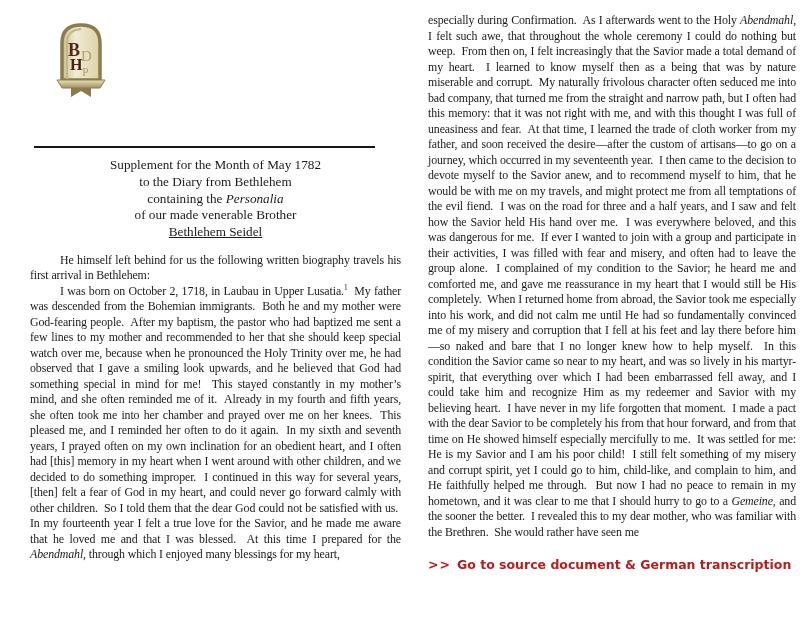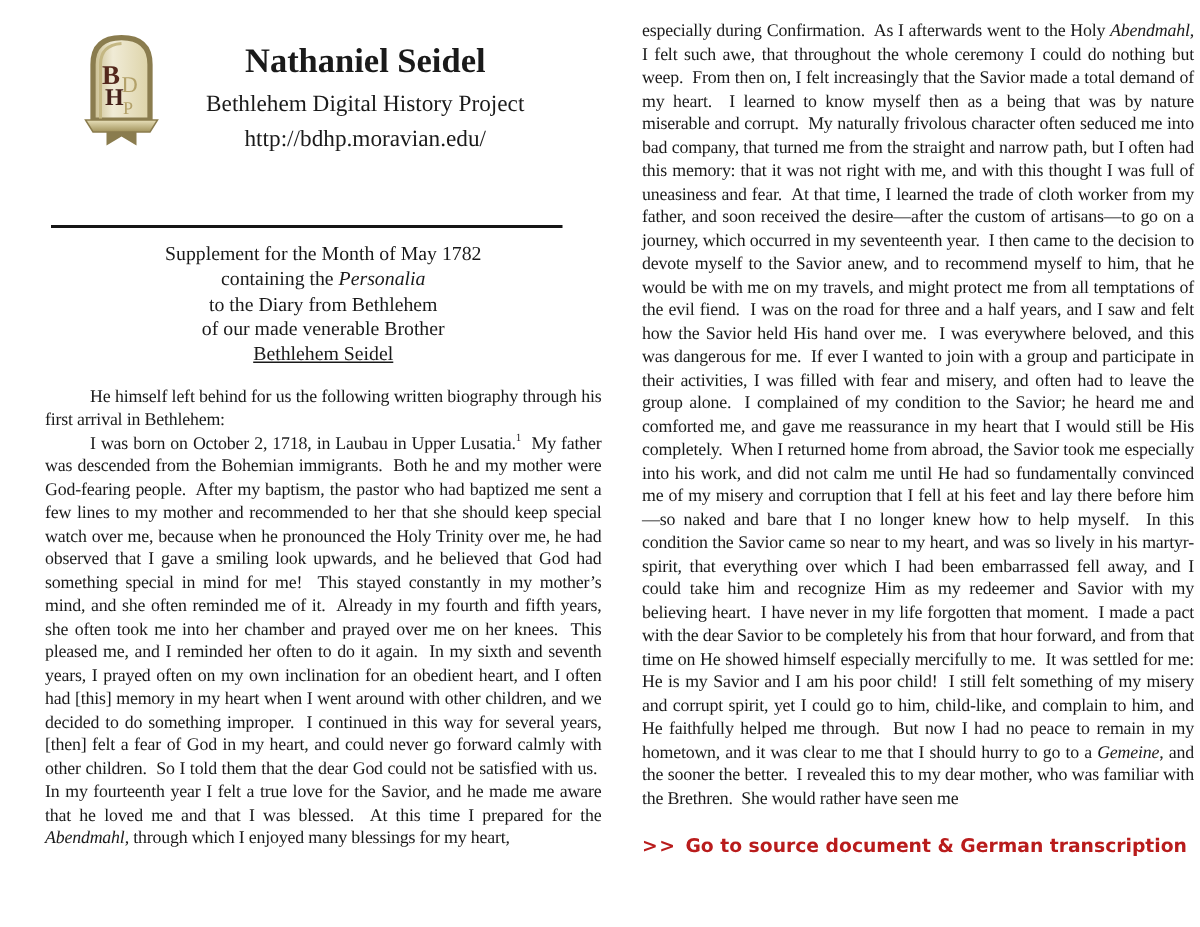--- a/index.html
+++ b/index.html
@@ -55,38 +55,33 @@
         </defs>
         <path d="M10 60 L10 23 Q10 5 29 5 Q48 5 48 23 L48 60 Z" fill="url(#gArch)" stroke="#8a7c4e" stroke-width="3.5"></path>
         <path d="M15 59 L15 23 Q15 10 29 9" fill="none" stroke="#c4b783" stroke-width="2"></path>
         <polygon points="5,60 53,60 48,68 10,68" fill="url(#gBase)" stroke="#8a7c4e" stroke-width="1"></polygon>
         <polygon points="19,68 39,68 39,77 29,71 19,77" fill="#8a7c4e"></polygon>
         <text x="29" y="41" font-family="Liberation Serif, serif" font-size="15" fill="#b3a169">D</text>
         <text x="30" y="56" font-family="Liberation Serif, serif" font-size="12" fill="#b3a169">P</text>
         <text x="16" y="36" font-family="Liberation Serif, serif" font-size="18" font-weight="bold" fill="#54281c">B</text>
         <text x="18" y="50" font-family="Liberation Serif, serif" font-size="16" font-weight="bold" fill="#45211a">H</text>
       </svg>
-      <div class="header-text">
-        <h1 class="title">Nathaniel Seidel</h1>
-        <div class="subtitle">Bethlehem Digital History Project</div>
-        <div class="url">http://bdhp.moravian.edu/</div>
-      </div>
     </div>
 
     <hr class="divider">
 
     <div class="supp">
       <div class="supp-line"><span>Supplement for the Month of May 1782</span></div>
+      <div class="supp-line"><span>to the Diary from Bethlehem</span></div>
       <div class="supp-line"><span>containing the </span><em>Personalia</em></div>
-      <div class="supp-line"><span>to the Diary from Bethlehem</span></div>
       <div class="supp-line"><span>of our made venerable Brother</span></div>
       <div class="supp-line"><span class="u">Bethlehem Seidel</span></div>
     </div>
 
-    <p class="para indent intro"><span>He himself left behind for us the following written biography through his first arrival in Bethlehem:</span></p>
+    <p class="para indent intro"><span>He himself left behind for us the following written biography travels his first arrival in Bethlehem:</span></p>
 
     <p class="para indent"><span>I was born on October 2, 1718, in Laubau in Upper Lusatia.</span><sup>1</sup><span>&nbsp; My father was descended from the Bohemian immigrants.&nbsp; Both he and my mother were God-fearing people.&nbsp; After my baptism, the pastor who had baptized me sent a few lines to my mother and recommended to her that she should keep special watch over me, because when he pronounced the Holy Trinity over me, he had observed that I gave a smiling look upwards, and he believed that God had something special in mind for me!&nbsp; This stayed constantly in my mother’s mind, and she often reminded me of it.&nbsp; Already in my fourth and fifth years, she often took me into her chamber and prayed over me on her knees.&nbsp; This pleased me, and I reminded her often to do it again.&nbsp; In my sixth and seventh years, I prayed often on my own inclination for an obedient heart, and I often had [this] memory in my heart when I went around with other children, and we decided to do something improper.&nbsp; I continued in this way for several years, [then] felt a fear of God in my heart, and could never go forward calmly with other children.&nbsp; So I told them that the dear God could not be satisfied with us.&nbsp; In my fourteenth year I felt a true love for the Savior, and he made me aware that he loved me and that I was blessed.&nbsp; At this time I prepared for the </span><em>Abendmahl</em><span>, through which I enjoyed many blessings for my heart,</span></p>
   </div>
 
   <div class="col col-right">
     <p class="para"><span>especially during Confirmation.&nbsp; As I afterwards went to the Holy </span><em>Abendmahl</em><span>, I felt such awe, that throughout the whole ceremony I could do nothing but weep.&nbsp; From then on, I felt increasingly that the Savior made a total demand of my heart.&nbsp; I learned to know myself then as a being that was by nature miserable and corrupt.&nbsp; My naturally frivolous character often seduced me into bad company, that turned me from the straight and narrow path, but I often had this memory: that it was not right with me, and with this thought I was full of uneasiness and fear.&nbsp; At that time, I learned the trade of cloth worker from my father, and soon received the desire—after the custom of artisans—to go on a journey, which occurred in my seventeenth year.&nbsp; I then came to the decision to devote myself to the Savior anew, and to recommend myself to him, that he would be with me on my travels, and might protect me from all temptations of the evil fiend.&nbsp; I was on the road for three and a half years, and I saw and felt how the Savior held His hand over me.&nbsp; I was everywhere beloved, and this was dangerous for me.&nbsp; If ever I wanted to join with a group and participate in their activities, I was filled with fear and misery, and often had to leave the group alone.&nbsp; I complained of my condition to the Savior; he heard me and comforted me, and gave me reassurance in my heart that I would still be His completely.&nbsp; When I returned home from abroad, the Savior took me especially into his work, and did not calm me until He had so fundamentally convinced me of my misery and corruption that I fell at his feet and lay there before him—so naked and bare that I no longer knew how to help myself.&nbsp; In this condition the Savior came so near to my heart, and was so lively in his martyr-spirit, that everything over which I had been embarrassed fell away, and I could take him and recognize Him as my redeemer and Savior with my believing heart.&nbsp; I have never in my life forgotten that moment.&nbsp; I made a pact with the dear Savior to be completely his from that hour forward, and from that time on He showed himself especially mercifully to me.&nbsp; It was settled for me: He is my Savior and I am his poor child!&nbsp; I still felt something of my misery and corrupt spirit, yet I could go to him, child-like, and complain to him, and He faithfully helped me through.&nbsp; But now I had no peace to remain in my hometown, and it was clear to me that I should hurry to go to a </span><em>Gemeine</em><span>, and the sooner the better.&nbsp; I revealed this to my dear mother, who was familiar with the Brethren.&nbsp; She would rather have seen me</span></p>
 
     <div class="link-row">
       <a class="source-link">
         <span class="link-prefix">&gt;&gt;</span><span>Go to source document &amp; German transcription</span>

